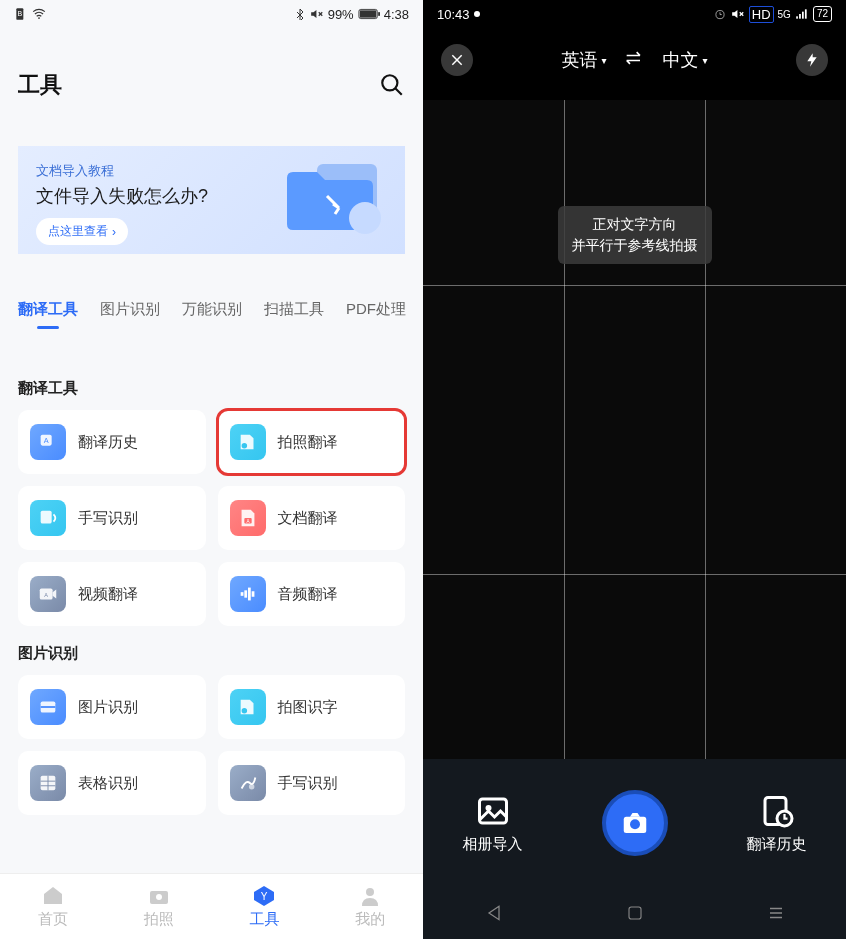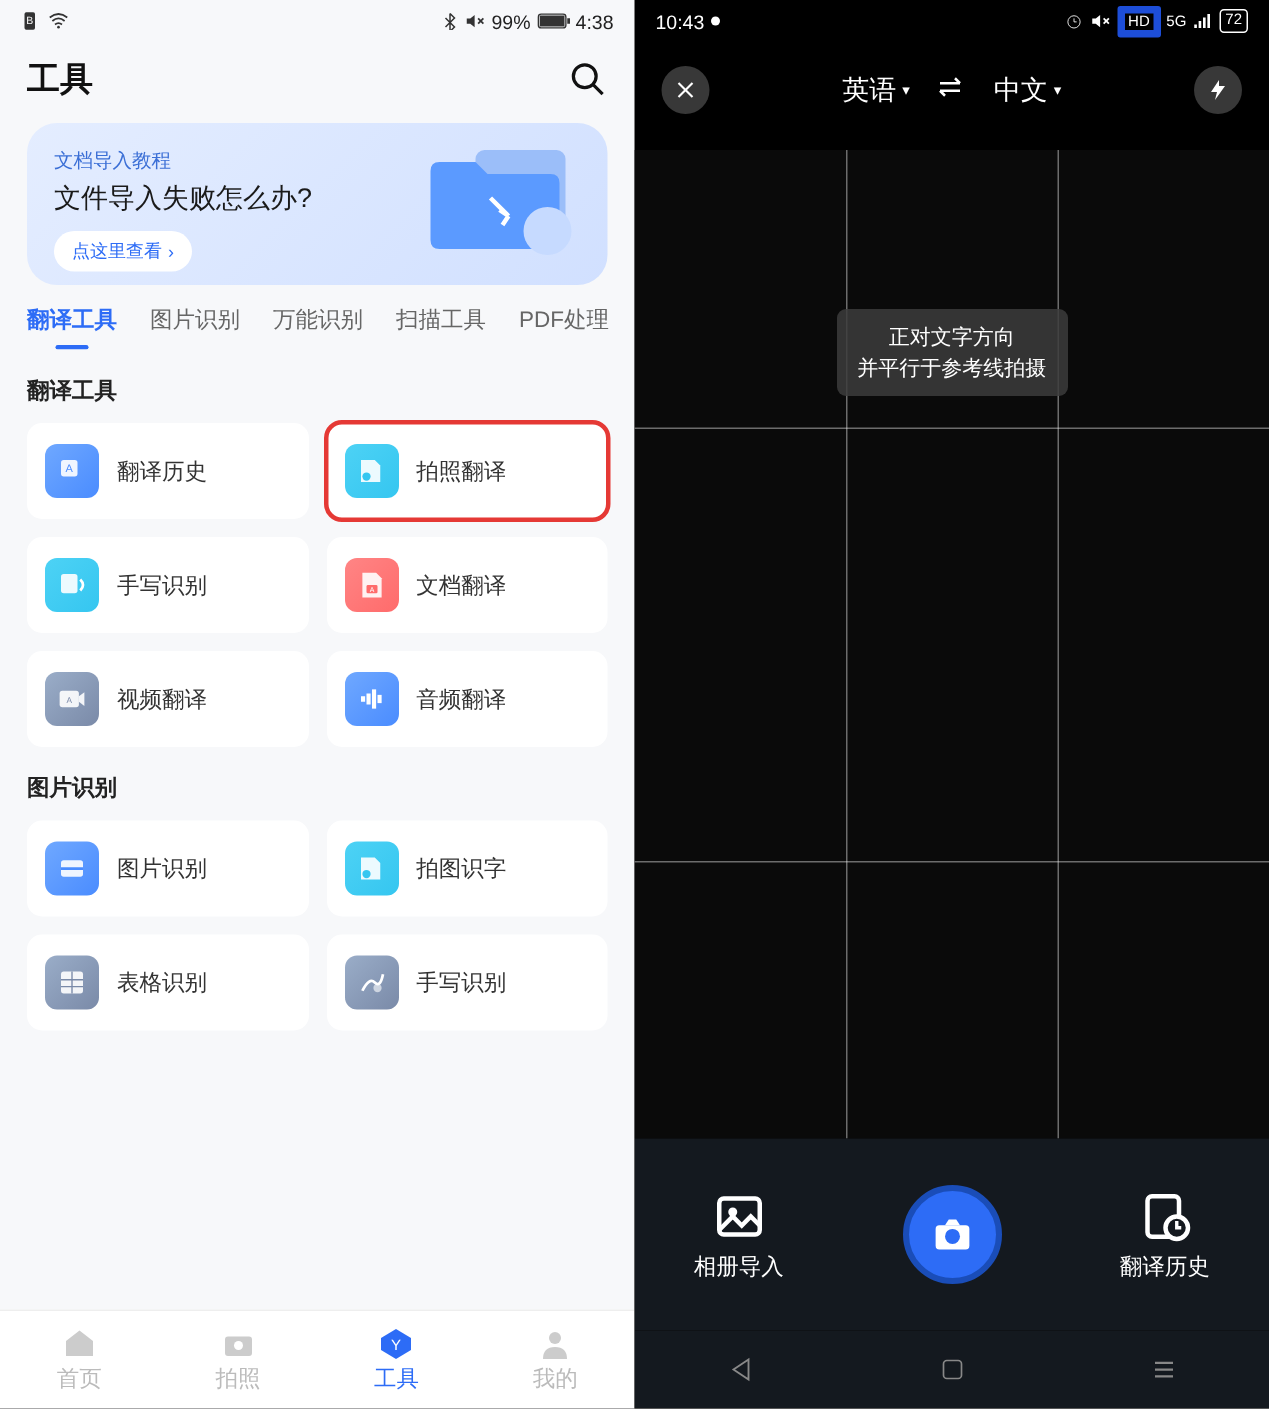--- a/index.html
+++ b/index.html
@@ -7,20 +7,21 @@
   width: 846px;
   height: 939px;
   display: flex;
   font-family: -apple-system, "PingFang SC", "Microsoft YaHei", sans-serif;
   background: #fff;
 }
 .phone {
   height: 939px;
   position: relative;
   overflow: hidden;
+  gap: 32px;
 }
 .phone-left {
   width: 423px;
   background: #f7f8fa;
   display: flex;
   flex-direction: column;
 }
 .phone-right {
   width: 423px;
   background: #000;
@@ -58,21 +59,21 @@
   color: #111;
 }
 .search-icon-wrap {
   width: 26px;
   height: 26px;
 }
 
 .banner {
   margin: 0 18px 14px;
   background: linear-gradient(135deg, #e4edff 0%, #d1e0ff 100%);
-  border-radius: 20px;
+  border-radius: 0;
   padding: 16px 18px;
   position: relative;
   height: 108px;
   overflow: hidden;
 }
 .banner-subtitle {
   font-size: 13px;
   color: #3b6fd6;
   margin-bottom: 4px;
 }
@@ -575,21 +576,21 @@
       <svg width="14" height="14" viewBox="0 0 24 24">
           <circle cx="12" cy="13" r="7" stroke="#fff" fill="none"></circle>
           <line x1="12" y1="13" x2="12" y2="9" stroke="#fff"></line>
           <line x1="12" y1="13" x2="15" y2="13" stroke="#fff"></line>
         </svg>
       <svg width="14" height="14" viewBox="0 0 24 24">
           <path d="M11 5 L6 9 H2 V15 H6 L11 19 Z" fill="#fff"></path>
           <line x1="15" y1="9" x2="21" y2="15" stroke="#fff" stroke-width="2"></line>
           <line x1="21" y1="9" x2="15" y2="15" stroke="#fff" stroke-width="2"></line>
         </svg>
-      <span style="font-size:10px;border:5px solid #1d4ed8;padding:0 2px;border-radius:2px">HD</span>
+      <span style="font-size:13px;border:1px solid #1d4ed8;padding:0 2px;border-radius:2px">HD</span>
       <span style="font-size:10px">5G</span>
       <svg width="14" height="12" viewBox="0 0 24 20">
           <rect x="2" y="14" width="3" height="4" fill="#fff"></rect>
           <rect x="7" y="10" width="3" height="8" fill="#fff"></rect>
           <rect x="12" y="6" width="3" height="12" fill="#fff"></rect>
           <rect x="17" y="2" width="3" height="16" fill="#fff"></rect>
         </svg>
       <span class="battery-pill">72</span>
     </div>
   </div>

